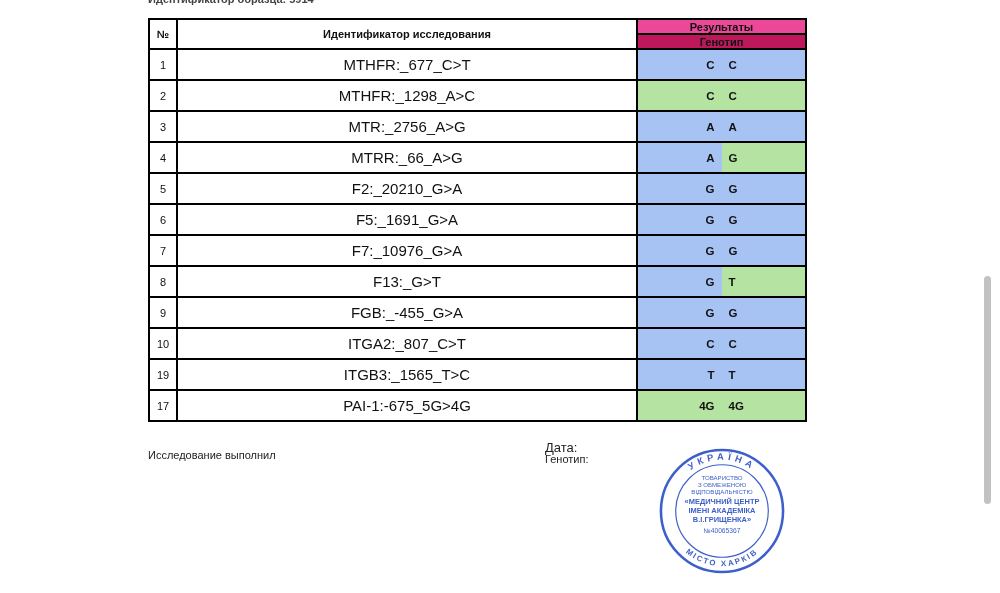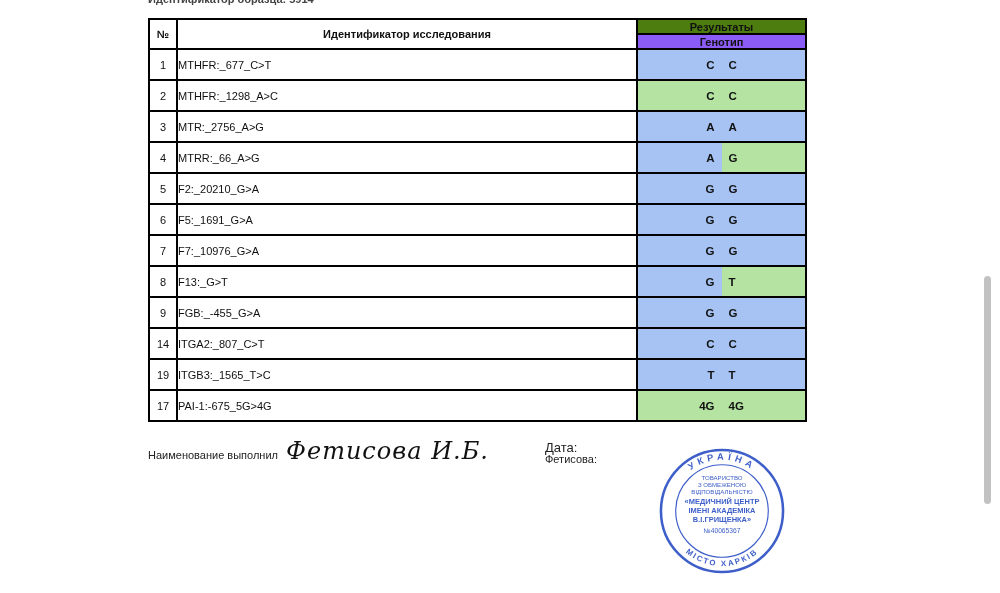--- a/index.html
+++ b/index.html
@@ -21,21 +21,21 @@
 
   table.results{
     position:absolute;left:148px;top:18px;border-collapse:collapse;table-layout:fixed;
     background:#fff;
   }
   .results th,.results td{border:2px solid #000;padding:0;}
   .results th{font-size:11px;font-weight:bold;height:15px;text-align:center;vertical-align:middle;}
   .h-num,.h-name{background:#fff;}
   .h-res{background:var(--headerGray);}
   .c-num{text-align:center;font-size:11px;height:29px;vertical-align:middle;}
-  .c-name{font-size:11px;padding-left:12px;text-align:left;vertical-align:middle;color:#111;}
+  .c-name{font-size:15px;padding-left:12px;text-align:center;vertical-align:middle;color:#111;}
   .c-res{padding:0;}
   .geno{display:flex;height:29px;width:100%;}
   .g{flex:1 1 50%;display:flex;align-items:center;font-weight:bold;font-size:11.5px;color:#111;}
   .g1{justify-content:flex-end;padding-right:7px;}
   .g2{justify-content:flex-start;padding-left:7px;}
 
   .performed{position:absolute;left:148px;top:449px;font-size:11px;color:#222;}
   .signature{
     position:absolute;left:286px;top:437px;font-family:"DejaVu Serif",serif;
     font-style:italic;font-size:24px;color:#111;letter-spacing:1px;white-space:nowrap;
@@ -61,24 +61,24 @@
   <table class="results">
     <colgroup>
       <col style="width:28px">
         <col style="width:460px">
         <col style="width:169px">
     </colgroup>
     <thead>
       <tr>
         <th rowspan="2" class="h-num">№</th>
         <th rowspan="2" class="h-name">Идентификатор исследования</th>
-        <th class="h-res" style="background-color: #4d7c0f; margin-left: 7px;">Результаты</th>
-      </tr>
-      <tr>
-        <th class="h-res" style="background-color: #8b5cf6;">Генотип</th>
+        <th class="h-res" style="background-color: #ec4899; margin-left: 7px;">Результаты</th>
+      </tr>
+      <tr>
+        <th class="h-res" style="background-color: #be185d;">Генотип</th>
       </tr>
     </thead>
     <tbody>
       <tr>
         <td class="c-num">1</td>
         <td class="c-name">MTHFR:_677_C&gt;T</td>
         <td class="c-res">
             <div class="geno">
               <span class="g g1" style="background-color: rgb(166, 195, 243);">C</span>
               <span class="g g2" style="background-color: rgb(166, 195, 243);">C</span>
@@ -159,21 +159,21 @@
         <td class="c-num">9</td>
         <td class="c-name">FGB:_-455_G&gt;A</td>
         <td class="c-res">
             <div class="geno">
               <span class="g g1" style="background-color: rgb(166, 195, 243);">G</span>
               <span class="g g2" style="background-color: rgb(166, 195, 243);">G</span>
             </div>
           </td>
       </tr>
       <tr>
-        <td class="c-num">14</td>
+        <td class="c-num">10</td>
         <td class="c-name">ITGA2:_807_C&gt;T</td>
         <td class="c-res">
             <div class="geno">
               <span class="g g1" style="background-color: rgb(166, 195, 243);">C</span>
               <span class="g g2" style="background-color: rgb(166, 195, 243);">C</span>
             </div>
           </td>
       </tr>
       <tr>
         <td class="c-num">19</td>
@@ -191,24 +191,23 @@
         <td class="c-res">
             <div class="geno">
               <span class="g g1" style="background-color: rgb(180, 227, 162);">4G</span>
               <span class="g g2" style="background-color: rgb(180, 227, 162);">4G</span>
             </div>
           </td>
       </tr>
     </tbody>
   </table>
 
-  <div class="performed">Наименование выполнил</div>
-  <div class="signature">Фетисова И.Б.</div>
+  <div class="performed">Исследование выполнил</div>
   <div class="date-label">Дата:</div>
-  <div class="sign-label">Фетисова:</div>
+  <div class="sign-label">Генотип:</div>
 
   <div class="stamp">
     <svg viewBox="0 0 130 130" width="132" height="128">
       <defs>
         <path id="arcTop" d="M 13,65 A 52,52 0 0 1 117,65"></path>
         <path id="arcBottom" d="M 9,65 A 56,56 0 0 0 121,65"></path>
       </defs>
       <circle cx="65" cy="65" r="62" fill="none" stroke="var(--stampBlue)" stroke-width="2.6"></circle>
       <circle cx="65" cy="65" r="47" fill="none" stroke="var(--stampBlue)" stroke-width="1.2"></circle>
       <text font-size="9.5" font-weight="bold" letter-spacing="4">

